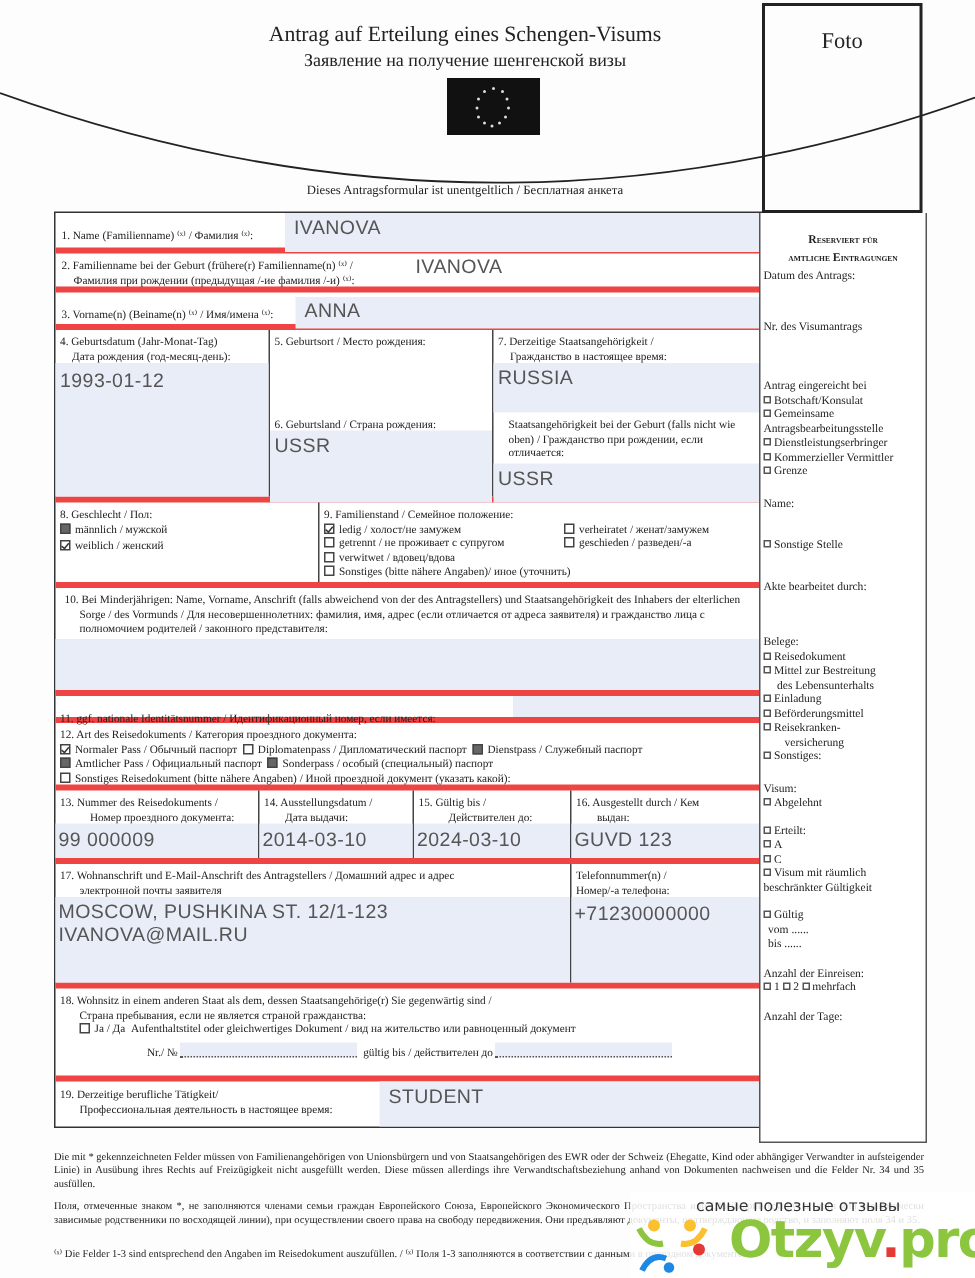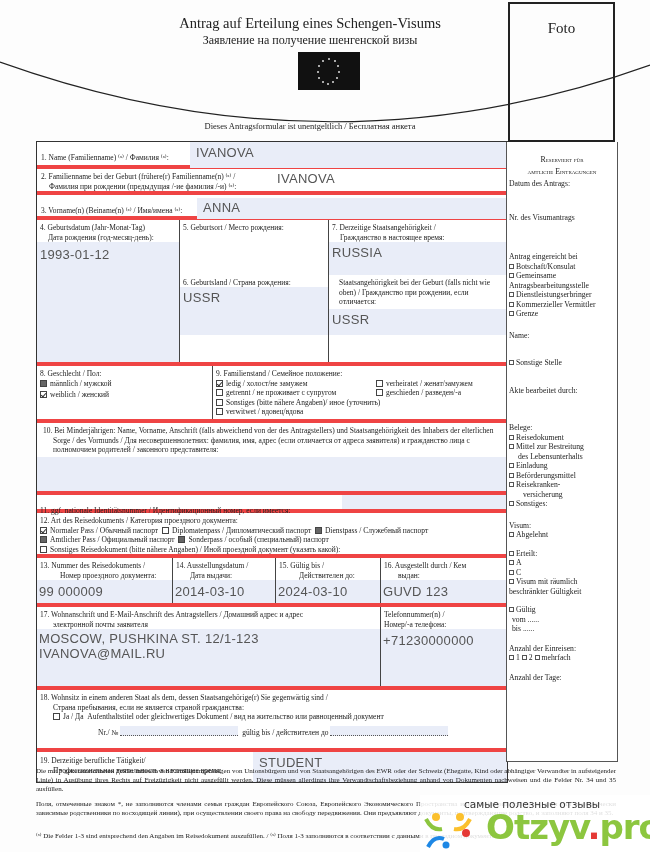--- a/index.html
+++ b/index.html
@@ -22,21 +22,21 @@
   .cell { position: relative; border-right: 1px solid #444; }
   .cell:last-child { border-right: none; }
   .lbl { font-size: 7.5px; line-height: 9.5px; color: #222; }
   .val { font-family: "Liberation Sans", "DejaVu Sans", sans-serif; color: #555; font-size: 13px; letter-spacing: 0.3px; }
   .fill { background: #e9edf8; }
   .cb { display: inline-block; width: 7px; height: 7px; border: 1px solid #444; vertical-align: -1px; margin-right: 3px; position: relative; background: #fff; }
   .cb.on::after { content: ""; position: absolute; left: 1px; top: 0px; width: 2px; height: 4px; border-right: 1px solid #333; border-bottom: 1px solid #333; transform: rotate(40deg); }
   .cb.dark { background: #666; }
 
   .side { position: absolute; left: 506px; top: 142px; width: 112px; height: 620px; border: 1px solid #555; border-top: none; background: #fff; font-size: 7.7px; line-height: 9.5px; padding: 3px 2px; }
-  .side .hd { text-align: center; font-variant: small-caps; font-weight: normal; font-size: 7.8px; line-height: 10px; margin-top: 10px; margin-bottom: 2px; }
+  .side .hd { text-align: center; font-variant: small-caps; font-weight: bold; font-size: 7.8px; line-height: 10px; margin-top: 10px; margin-bottom: 2px; }
   .side .sq { display: inline-block; width: 5px; height: 5px; border: 0.8px solid #555; margin-right: 2px; vertical-align: 0px; }
 
   .footnote { position: absolute; left: 36px; width: 580px; font-size: 7px; line-height: 9px; text-align: justify; color: #222; }
   .otzyv { position: absolute; left: 420px; top: 795px; width: 230px; height: 57px; background: rgba(255,255,255,0.85); }
   .otzyv .tag { position: absolute; left: 44px; top: 3px; font-family: "DejaVu Sans", sans-serif; font-size: 10.5px; color: #333; }
   .otzyv .brand { position: absolute; left: 66px; top: 12px; font-family: "DejaVu Sans", sans-serif; font-weight: bold; font-size: 34px; color: #8cc63f; letter-spacing: -1px; }
   .otzyv .brand .pro { color: #8cc63f; }
   .otzyv .brand .dot { color: #e53935; }
 </style>
 </head>
@@ -83,21 +83,21 @@
     </div>
   </div>
 
   <div class="row" style="height:25px">
     <div class="cell" style="width:100%;padding:4px 4px">
       <span class="lbl">3. Vorname(n) (Beiname(n) ⁽ˣ⁾ / Имя/имена ⁽ˣ⁾:</span>
       <span class="fill" style="position:absolute;left:160px;top:3px;right:0;height:21px;padding:0 6px"><span class="val">ANNA</span></span>
     </div>
   </div>
 
-  <div class="row" style="height:146px">
+  <div class="row" style="height:115px">
     <div class="cell" style="width:143px;padding:3px 3px">
       <div class="lbl">4. Geburtsdatum (Jahr-Monat-Tag)</div>
       <div class="lbl" style="padding-left:8px">Дата рождения (год-месяц-день):</div>
       <div class="fill" style="position:absolute;left:0;right:0;top:22px;bottom:0;padding:3px 3px"><span class="val">1993-01-12</span></div>
     </div>
     <div class="cell" style="width:149px">
       <div style="height:55px;border-bottom:1px solid #fff;position:relative;padding:3px 3px">
         <div class="lbl">5. Geburtsort / Место рождения:</div>
       </div>
       <div style="height:60px;position:relative;padding:3px 3px">
@@ -124,22 +124,22 @@
       <div class="lbl"><span class="cb dark"></span><span>männlich / мужской</span></div>
       <div class="lbl" style="margin-top:2px"><span class="cb on"></span><span>weiblich / женский</span></div>
     </div>
     <div class="cell" style="flex:1;padding:3px 3px">
       <div class="lbl">9. Familienstand / Семейное положение:</div>
       <div style="display:flex;flex-wrap:wrap">
         <div class="lbl" style="width:160px"><span class="cb on"></span><span>ledig / холост/не замужем</span></div>
         <div class="lbl"><span class="cb"></span><span>verheiratet / женат/замужем</span></div>
         <div class="lbl" style="width:160px"><span class="cb"></span><span>getrennt / не проживает с супругом</span></div>
         <div class="lbl"><span class="cb"></span><span>geschieden / разведен/-а</span></div>
+        <div class="lbl" style="width:100%"><span class="cb"></span><span>verwitwet / вдовец/вдова</span></div>
         <div class="lbl" style="width:100%"><span class="cb"></span><span>Sonstiges (bitte nähere Angaben)/ иное (уточнить)</span></div>
-        <div class="lbl" style="width:100%"><span class="cb"></span><span>verwitwet / вдовец/вдова</span></div>
       </div>
     </div>
   </div>
 
   <div class="row" style="height:72px">
     <div class="cell" style="width:100%;padding:3px 3px">
       <div class="lbl" style="padding-right:4px;text-indent:-10px;padding-left:13px">10. Bei Minderjährigen: Name, Vorname, Anschrift (falls abweichend von der des Antragstellers) und Staatsangehörigkeit des Inhabers der elterlichen Sorge / des Vormunds / Для несовершеннолетних: фамилия, имя, адрес (если отличается от адреса заявителя) и гражданство лица с полномочием родителей / законного представителя:</div>
       <div class="fill" style="position:absolute;left:0;right:0;top:34px;bottom:0"></div>
     </div>
   </div>

